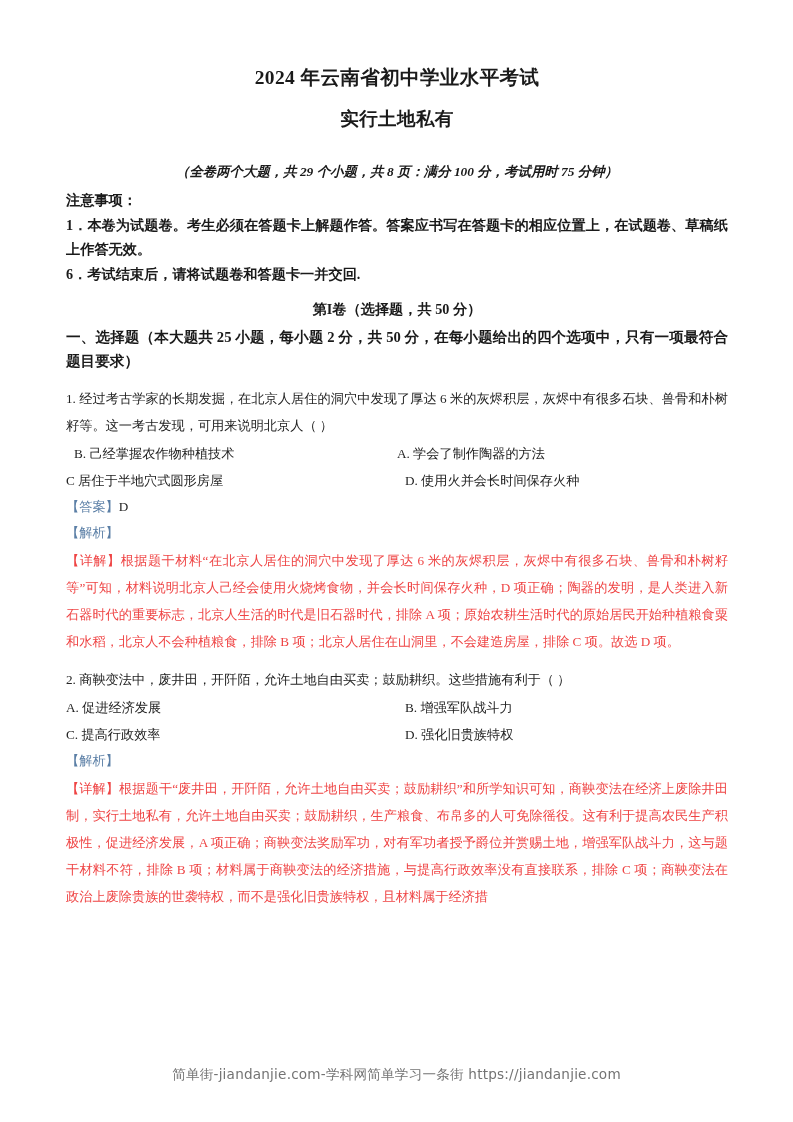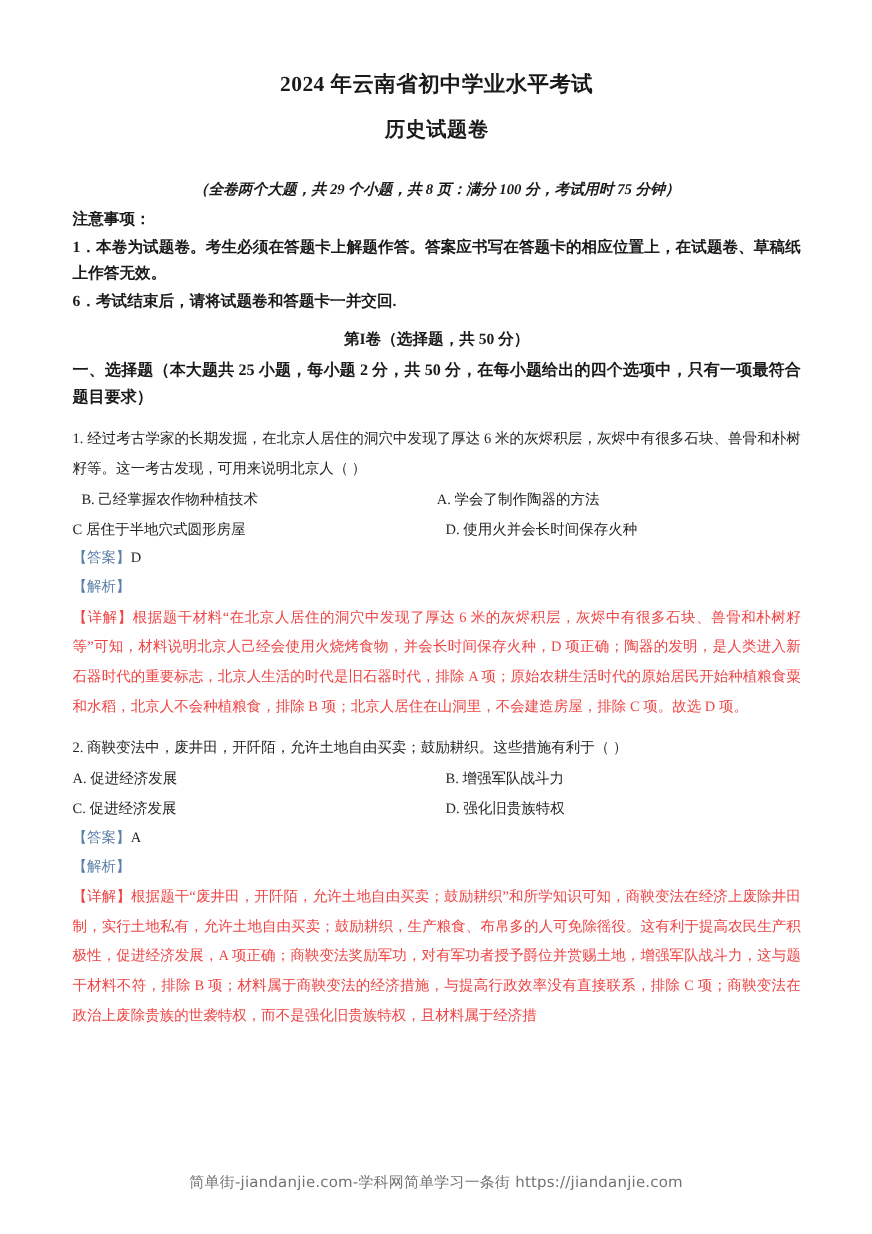--- a/index.html
+++ b/index.html
@@ -139,21 +139,21 @@
     color: #737373;
     letter-spacing: 0.2px;
   }
 </style>
 </head>
 <body>
 
 <div class="page">
 
   <h1 class="doc-title">2024 年云南省初中学业水平考试</h1>
-  <h2 class="doc-subtitle">历史试题卷</h2>
+  <h2 class="doc-subtitle">实行土地私有</h2>
   <p class="doc-meta">（全卷两个大题，共 29 个小题，共 8 页：满分 100 分，考试用时 75 分钟）</p>
 
   <div class="notice-block">
     <p class="notice-head">注意事项：</p>
     <p class="notice-item">1．本卷为试题卷。考生必须在答题卡上解题作答。答案应书写在答题卡的相应位置上，在试题卷、草稿纸上作答无效。</p>
     <p class="notice-item">6．考试结束后，请将试题卷和答题卡一并交回.</p>
   </div>
 
   <p class="paper-part">第I卷（选择题，共 50 分）</p>
   <p class="section-head">一、选择题（本大题共 25 小题，每小题 2 分，共 50 分，在每小题给出的四个选项中，只有一项最符合题目要求）</p>
@@ -176,24 +176,23 @@
   </div>
 
   <div class="q-block">
     <p class="q-stem">2. 商鞅变法中，废井田，开阡陌，允许土地自由买卖；鼓励耕织。这些措施有利于（        ）</p>
     <div class="opts">
       <div class="opt-row">
         <span class="opt">A. 促进经济发展</span>
         <span class="opt right">B. 增强军队战斗力</span>
       </div>
       <div class="opt-row">
-        <span class="opt">C. 促进经济发展</span>
+        <span class="opt">C. 提高行政效率</span>
         <span class="opt right">D. 强化旧贵族特权</span>
       </div>
     </div>
-    <p class="ans-line"><span class="tag">【答案】</span><span>A</span></p>
     <p class="exp-line"><span class="tag">【解析】</span></p>
     <p class="detail-para"><span>【详解】</span><span>根据题干“废井田，开阡陌，允许土地自由买卖；鼓励耕织”和所学知识可知，商鞅变法在经济上废除井田制，实行土地私有，允许土地自由买卖；鼓励耕织，生产粮食、布帛多的人可免除徭役。这有利于提高农民生产积极性，促进经济发展，A 项正确；商鞅变法奖励军功，对有军功者授予爵位并赏赐土地，增强军队战斗力，这与题干材料不符，排除 B 项；材料属于商鞅变法的经济措施，与提高行政效率没有直接联系，排除 C 项；商鞅变法在政治上废除贵族的世袭特权，而不是强化旧贵族特权，且材料属于经济措</span></p>
   </div>
 
 </div>
 
 <div class="footer">简单街-jiandanjie.com-学科网简单学习一条街 https://jiandanjie.com</div>
 
 </body></html>

